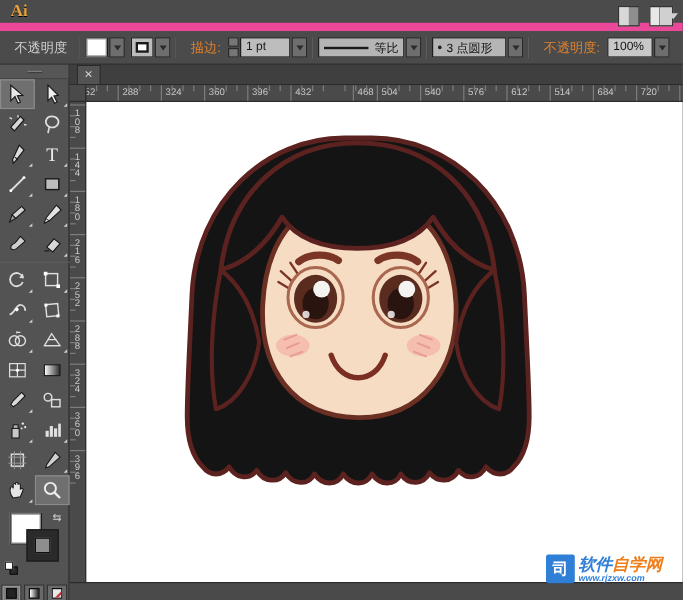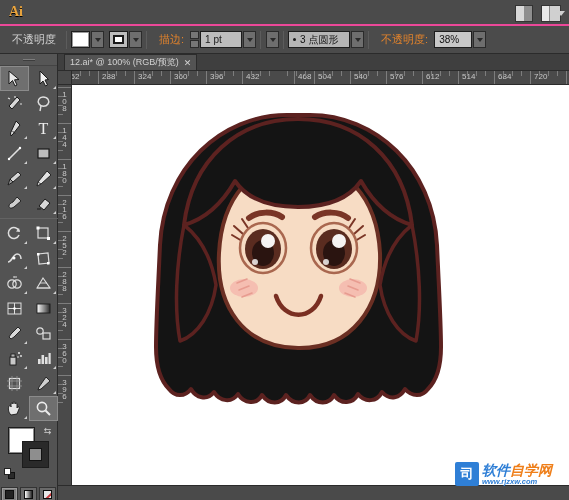--- a/index.html
+++ b/index.html
@@ -8,21 +8,21 @@
     overflow: hidden;
     background: #535353;
     font-family: "Liberation Sans", "DejaVu Sans", sans-serif;
   }
   #app { position: relative; width: 569px; height: 500px; }
 
   
   .menubar {
     position: absolute; left: 0; top: 0; width: 569px; height: 26px;
     background: #4b4b4b;
-    border-bottom: 2px solid #ec4899;
+    border-bottom: 7px solid #ec4899;
     display: flex; align-items: center;
   }
   .ai-logo {
     width: 26px; height: 24px; margin-left: 3px;
     display: flex; align-items: center; justify-content: center;
     color: #e8a33d; font-weight: bold; font-size: 14px;
     font-family: "Liberation Serif", serif;
     text-shadow: 0 1px 0 #000;
   }
   .menu-items { display: flex; align-items: center; margin-left: 12px; }
@@ -298,40 +298,43 @@
     <div class="cb-label accent">描边:</div>
     <div class="spinner">
       <span></span>
         <span></span>
     </div>
     <div class="num-field">1 pt</div>
     <div class="drop"></div>
 
     <div class="sep"></div>
 
+    <div class="wide-field">
+      <span class="strokeline"></span>
+      <span>等比</span>
+    </div>
     <div class="drop"></div>
 
     <div class="sep"></div>
 
     <div class="profile-field">
       <span class="dot"></span>
       <span>3 点圆形</span>
     </div>
     <div class="drop"></div>
 
     <div class="sep"></div>
 
     <div class="cb-label accent">不透明度:</div>
-    <div class="pct-field">38%</div>
+    <div class="pct-field">100%</div>
     <div class="drop"></div>
   </div>
 
   <div class="tabbar">
     <div class="doctab">
-      <span>12.ai* @ 100% (RGB/预览)</span>
       <span class="tab-x">✕</span>
     </div>
   </div>
 
   <div class="ruler-corner"></div>
 
   <div class="ruler-h">
     <div class="tickwrap" id="hticks">
         <div class="tk" style="left: 4px;">
           <em>252</em>

